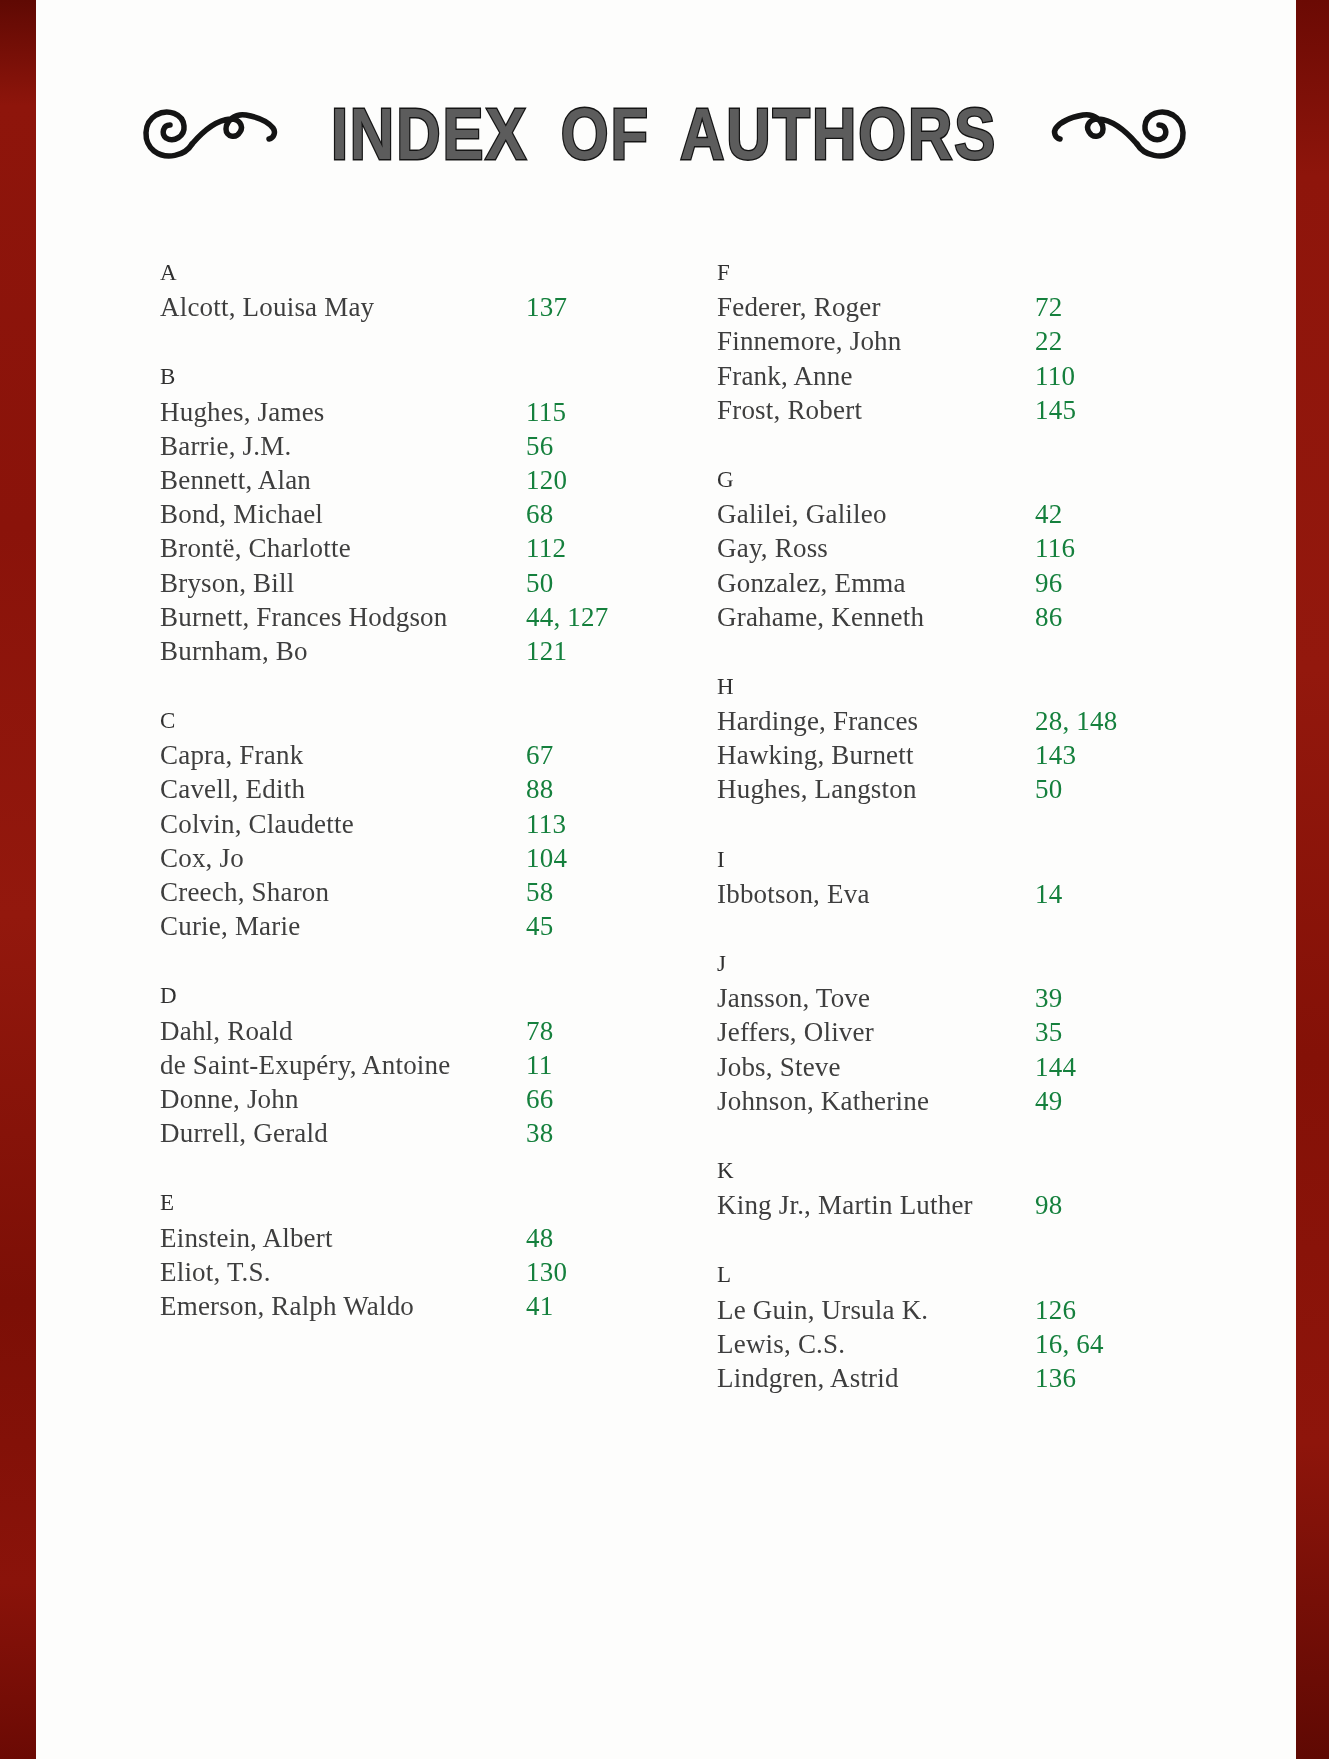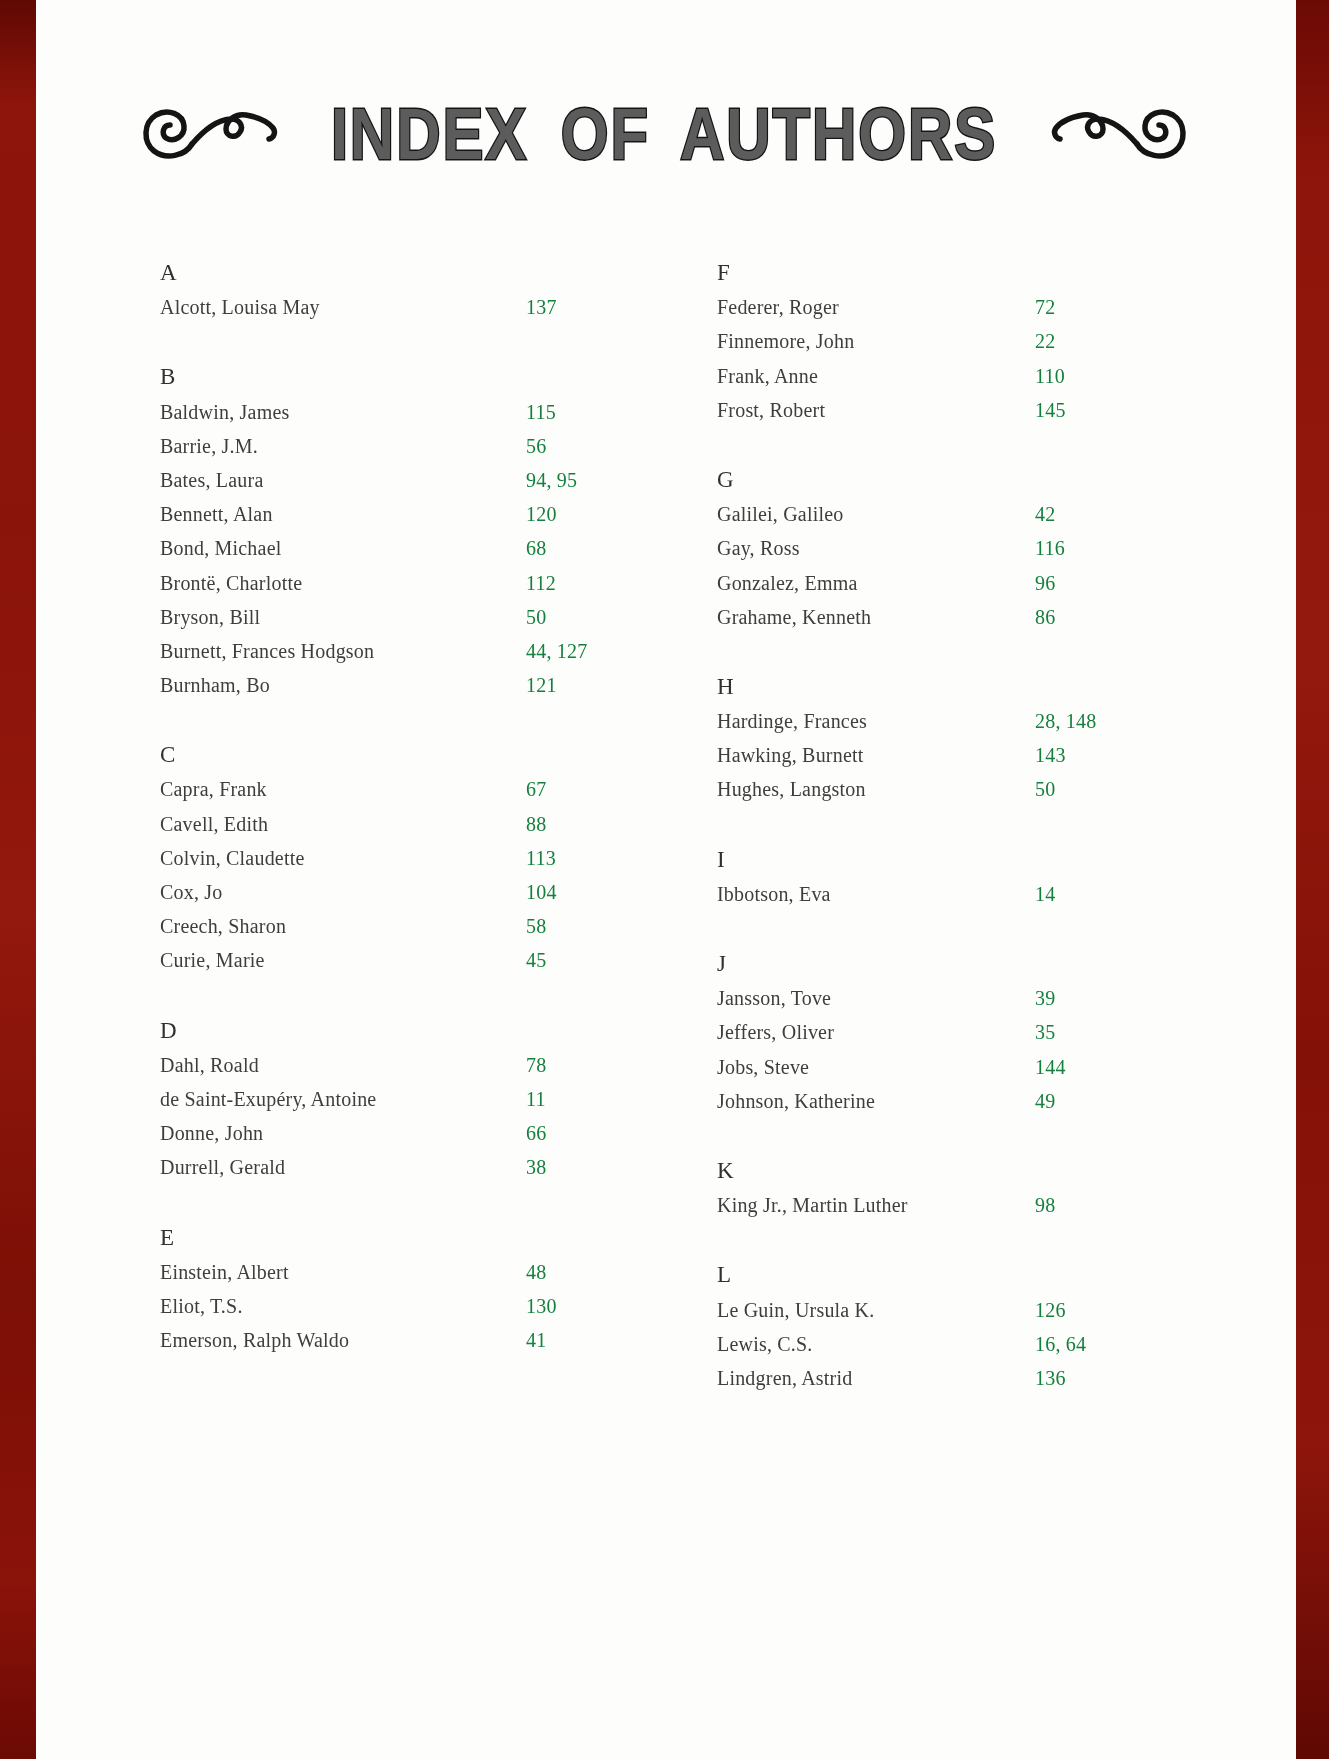--- a/index.html
+++ b/index.html
@@ -75,21 +75,21 @@
     height: 34.2px;
     line-height: 34.2px;
     font-size: 23px;
     color: #303030;
     letter-spacing: 0.5px;
   }
   .entry {
     position: relative;
     height: 34.2px;
     line-height: 34.2px;
-    font-size: 20px;
+    font-size: 27px;
     letter-spacing: 0.2px;
     white-space: nowrap;
   }
   .entry .author-name { color: #3e3e3e; }
   .entry .page-numbers {
     position: absolute;
     left: var(--numx);
     top: 0;
     color: #15803d;
   }
@@ -128,23 +128,22 @@
     </span>
   </div>
 
   <div class="col left" id="col-left">
       <div class="section">
         <div class="section-letter">A</div>
         <div class="entry"><span class="author-name">Alcott, Louisa May</span><span class="page-numbers">137</span></div>
       </div>
       <div class="section">
         <div class="section-letter">B</div>
-        <div class="entry"><span class="author-name">Baldwin, James</span><span class="page-numbers">115</span></div>
+        <div class="entry"><span class="author-name">Hughes, James</span><span class="page-numbers">115</span></div>
         <div class="entry"><span class="author-name">Barrie, J.M.</span><span class="page-numbers">56</span></div>
-        <div class="entry"><span class="author-name">Bates, Laura</span><span class="page-numbers">94, 95</span></div>
         <div class="entry"><span class="author-name">Bennett, Alan</span><span class="page-numbers">120</span></div>
         <div class="entry"><span class="author-name">Bond, Michael</span><span class="page-numbers">68</span></div>
         <div class="entry"><span class="author-name">Brontë, Charlotte</span><span class="page-numbers">112</span></div>
         <div class="entry"><span class="author-name">Bryson, Bill</span><span class="page-numbers">50</span></div>
         <div class="entry"><span class="author-name">Burnett, Frances Hodgson</span><span class="page-numbers">44, 127</span></div>
         <div class="entry"><span class="author-name">Burnham, Bo</span><span class="page-numbers">121</span></div>
       </div>
       <div class="section">
         <div class="section-letter">C</div>
         <div class="entry"><span class="author-name">Capra, Frank</span><span class="page-numbers">67</span></div>

